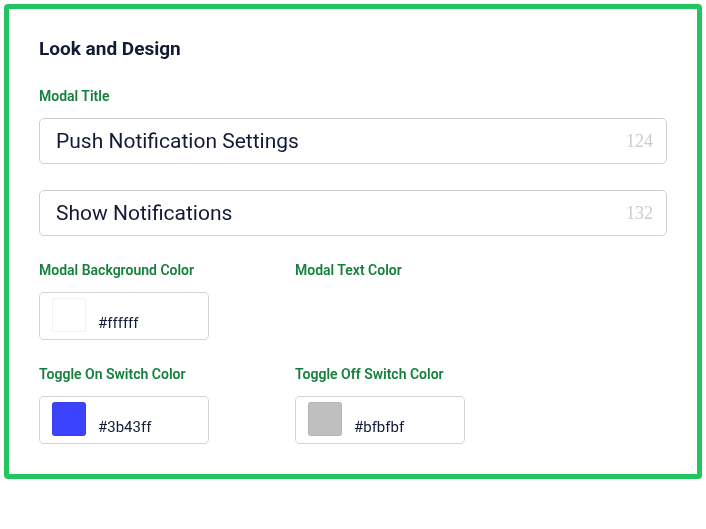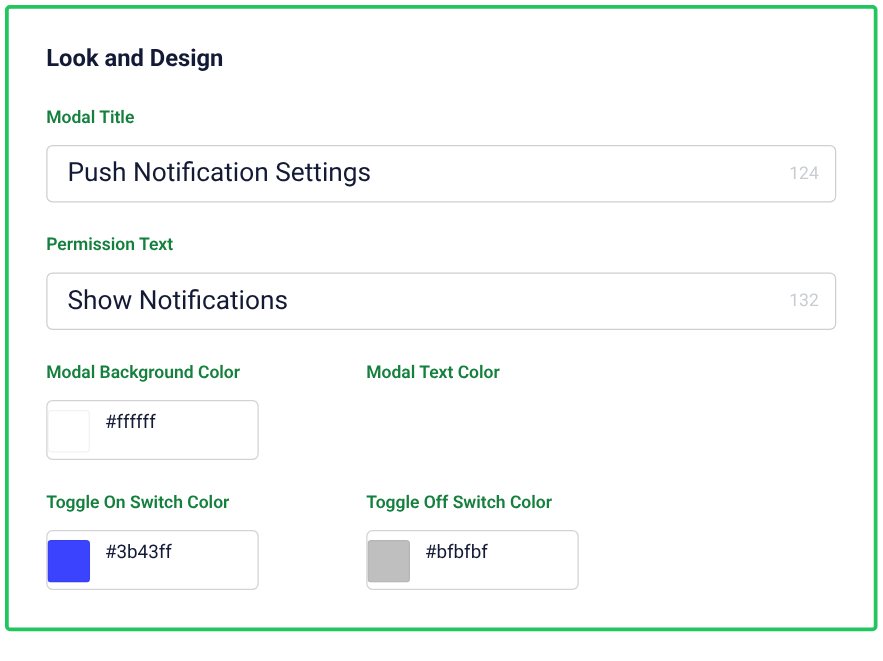--- a/index.html
+++ b/index.html
@@ -3,21 +3,21 @@
   <meta charset="utf-8">
   <style>
     * { box-sizing: border-box; margin: 0; padding: 0; }
     body {
       font-family: -apple-system, BlinkMacSystemFont, "Segoe UI", Roboto, "Helvetica Neue", Arial, sans-serif;
       background: #fff;
       padding: 4px;
     }
     .panel {
       width: 698px;
-      border: 3px solid #22c55e;
+      border: 5px solid #22c55e;
       border-radius: 4px;
       padding: 28px 30px 30px 30px;
       background: #fff;
     }
     .section-title {
       font-size: 19px;
       font-weight: 700;
       color: #131a36;
       margin-bottom: 28px;
     }
@@ -44,41 +44,42 @@
       font-size: 21px;
       color: #131a36;
       background: #fff;
       font-family: inherit;
     }
     .char-counter {
       position: absolute;
       right: 14px;
       top: 50%;
       transform: translateY(-50%);
-      font-size: 14px;
+      font-size: 18px;
       color: #c9ccd1;
       pointer-events: none;
+      font-family: Liberation Serif, serif;
     }
     .colors-row {
       display: flex;
       gap: 56px;
       margin-bottom: 26px;
     }
     .colors-row:last-child { margin-bottom: 0; }
     .color-field {
       width: 200px;
     }
     .color-input {
       display: flex;
-      align-items: flex-start;
+      align-items: flex-end;
       gap: 12px;
       height: 48px;
       border: 1px solid #d3d3d6;
       border-radius: 5px;
-      padding: 7px 0;
+      padding: 7px 12px;
       background: #fff;
       width: 170px;
     }
     .swatch {
       width: 34px;
       height: 34px;
       border-radius: 3px;
       flex-shrink: 0;
       border: 1px solid rgba(0,0,0,0.05);
     }
@@ -99,21 +100,20 @@
 
   <div class="field-group">
     <label class="field-label">Modal Title</label>
     <div class="text-input-wrap">
       <input type="text" class="text-input" value="Push Notification Settings" style="">
       <span class="char-counter">124</span>
     </div>
   </div>
 
   <div class="field-group">
-    <label class="field-label">Permission Text</label>
     <div class="text-input-wrap">
       <input type="text" class="text-input" value="Show Notifications" style="">
       <span class="char-counter">132</span>
     </div>
   </div>
 
   <div class="colors-row">
     <div class="color-field">
       <label class="field-label">Modal Background Color</label>
       <div class="color-input">

